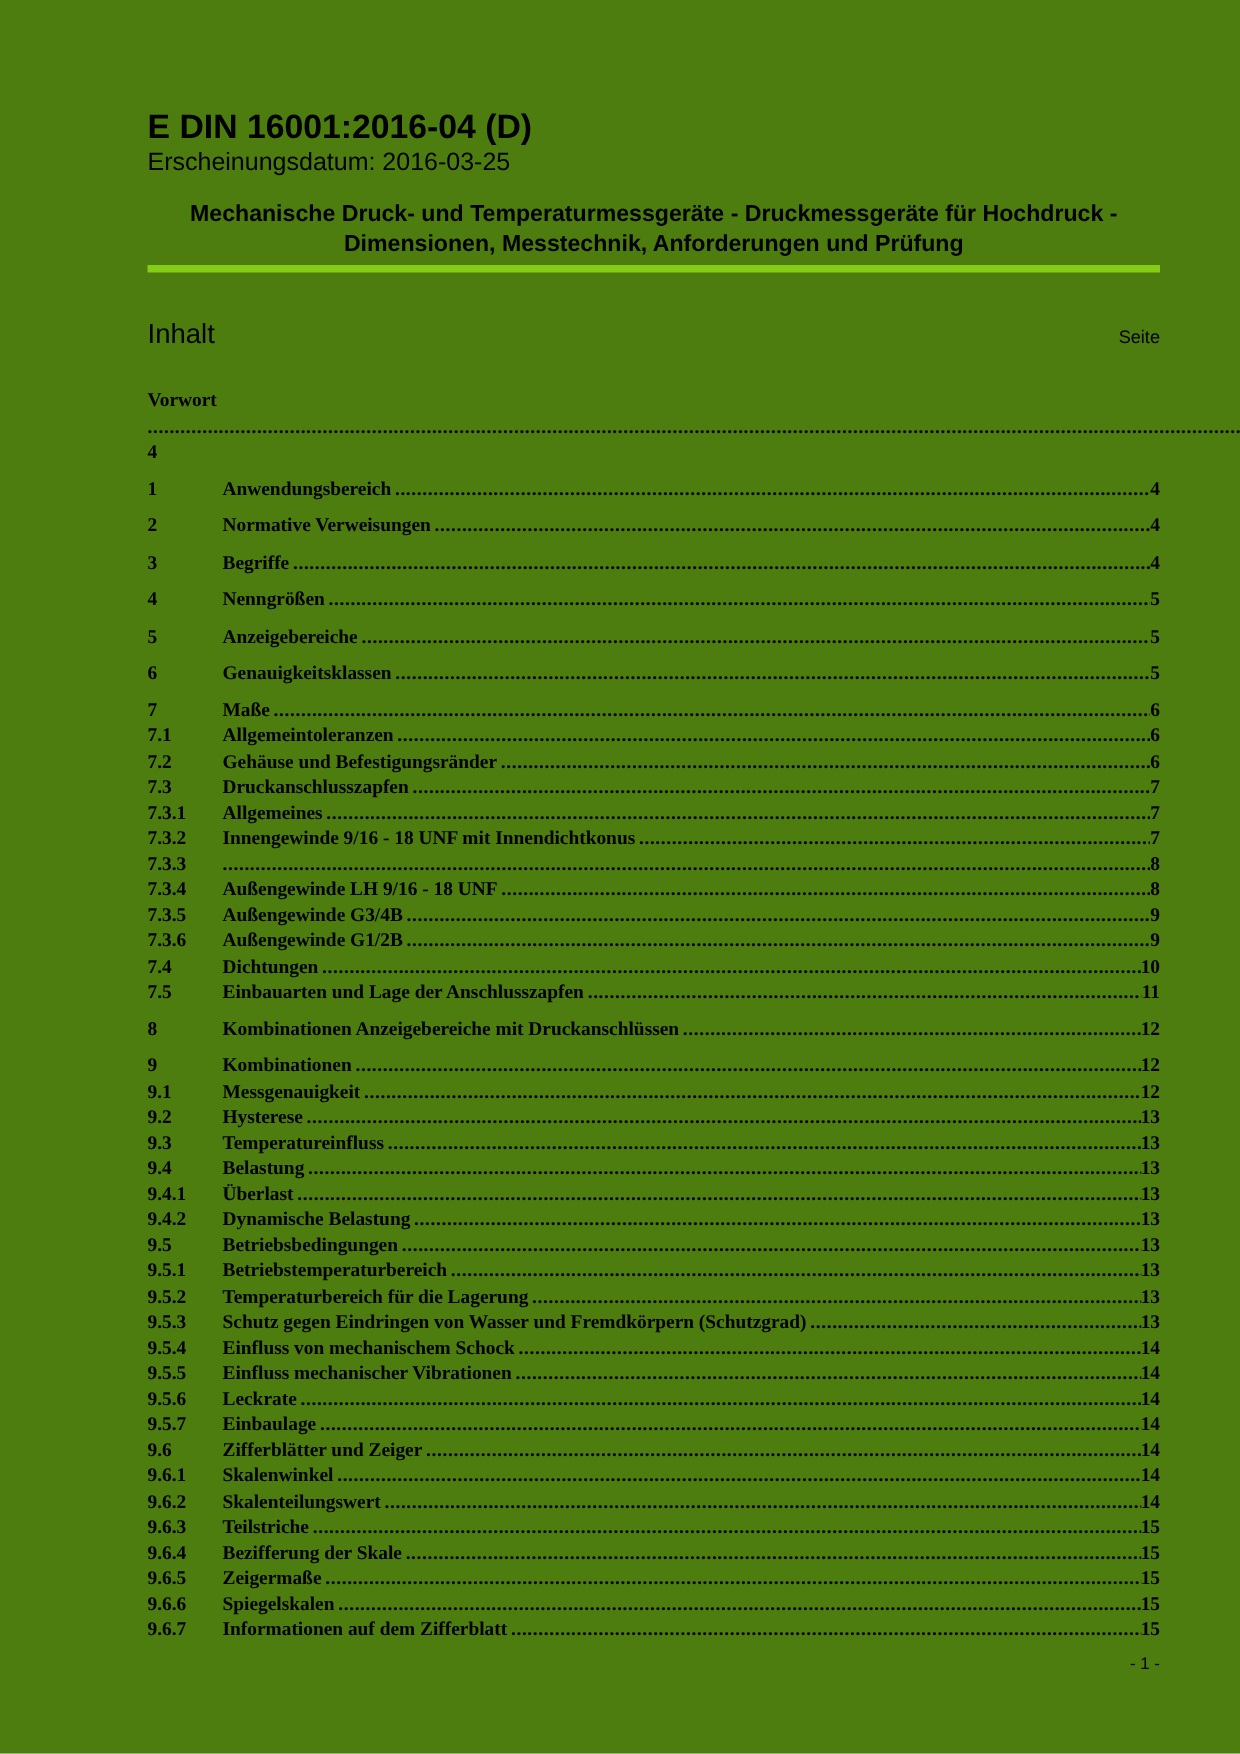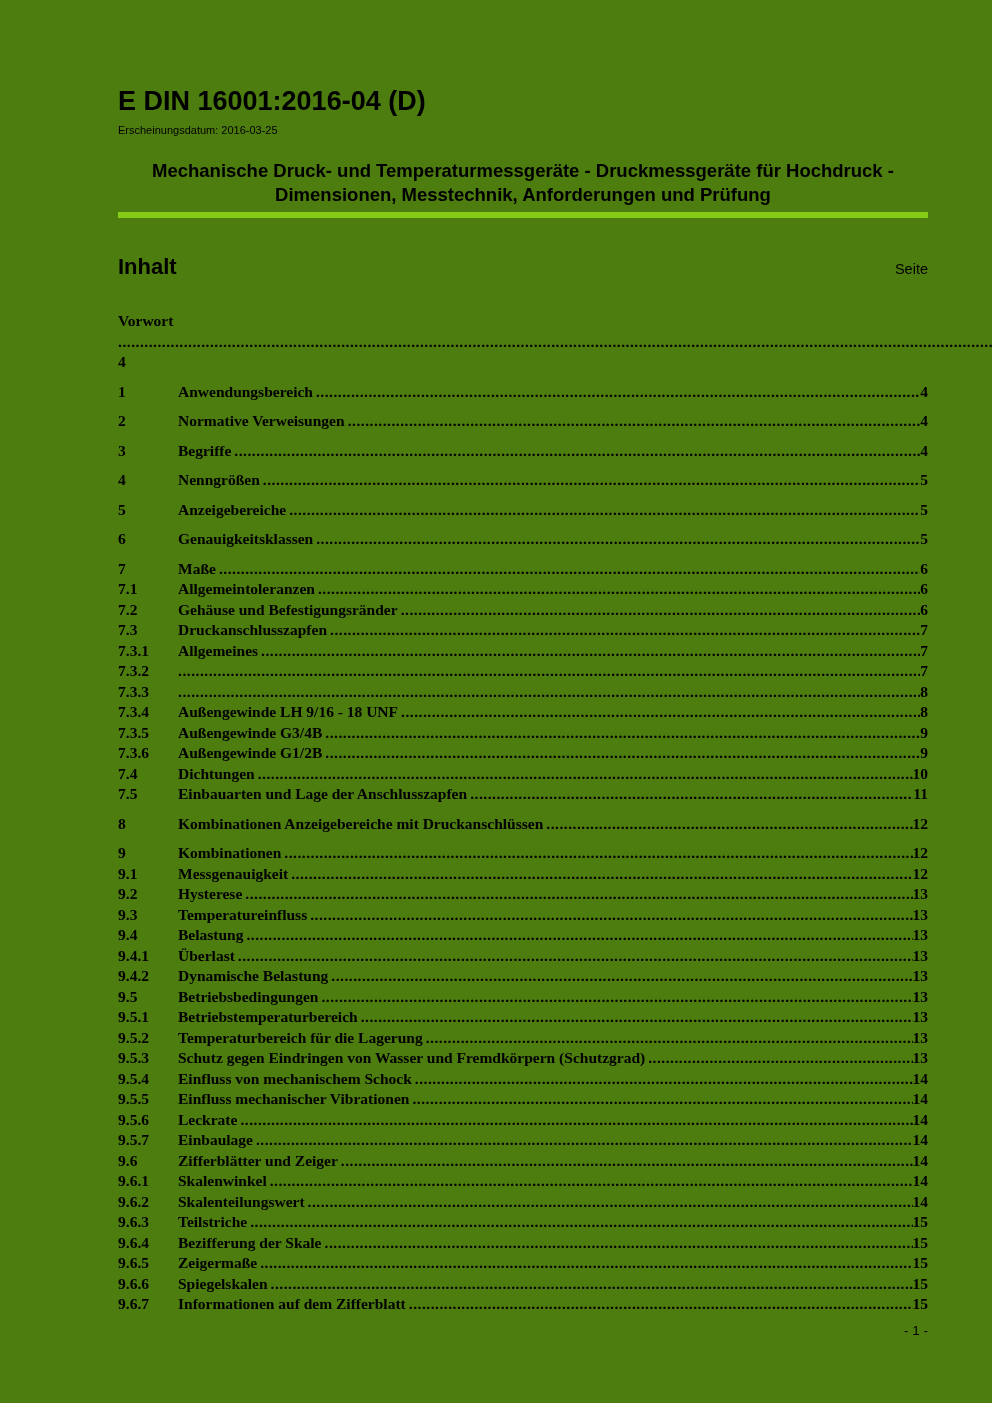--- a/index.html
+++ b/index.html
@@ -21,21 +21,21 @@
   }
   .doc-number {
     font-family: "Liberation Sans", sans-serif;
     font-weight: bold;
     font-size: 27px;
     line-height: 30px;
     letter-spacing: 0px;
   }
   .release-date {
     font-family: "Liberation Sans", sans-serif;
-    font-size: 11px;
+    font-size: 20px;
     line-height: 18px;
     margin-top: 5px;
   }
   .doc-title {
     font-family: "Liberation Sans", sans-serif;
     font-weight: bold;
     font-size: 18.5px;
     line-height: 24px;
     margin-top: 20px;
     padding-bottom: 5px;
@@ -43,21 +43,21 @@
     text-align: center;
   }
   .toc-header {
     display: flex;
     justify-content: space-between;
     align-items: baseline;
     margin-top: 36px;
   }
   .toc-heading {
     font-family: "Liberation Sans", sans-serif;
-    font-weight: bold;
+    font-weight: normal;
     font-size: 22px;
     line-height: 26px;
     text-align: center;
   }
   .page-col-label {
     font-family: "Liberation Sans", sans-serif;
     font-weight: normal;
     font-size: 14.5px;
   }
   .toc {
@@ -187,20 +187,21 @@
     <span class="toc-page">7</span>
   </div>
         <div class="toc-row">
     <span class="toc-num">7.3.1</span>
     <span class="toc-title">Allgemeines</span>
     <span class="toc-dots"></span>
     <span class="toc-page">7</span>
   </div>
         <div class="toc-row">
     <span class="toc-num">7.3.2</span>
+    <span class="toc-title">Innengewinde 9/16 - 18 UNF mit Innendichtkonus</span>
     <span class="toc-dots"></span>
     <span class="toc-page">7</span>
   </div>
         <div class="toc-row">
     <span class="toc-num">7.3.3</span>
     <span class="toc-dots"></span>
     <span class="toc-page">8</span>
   </div>
         <div class="toc-row">
     <span class="toc-num">7.3.4</span>

